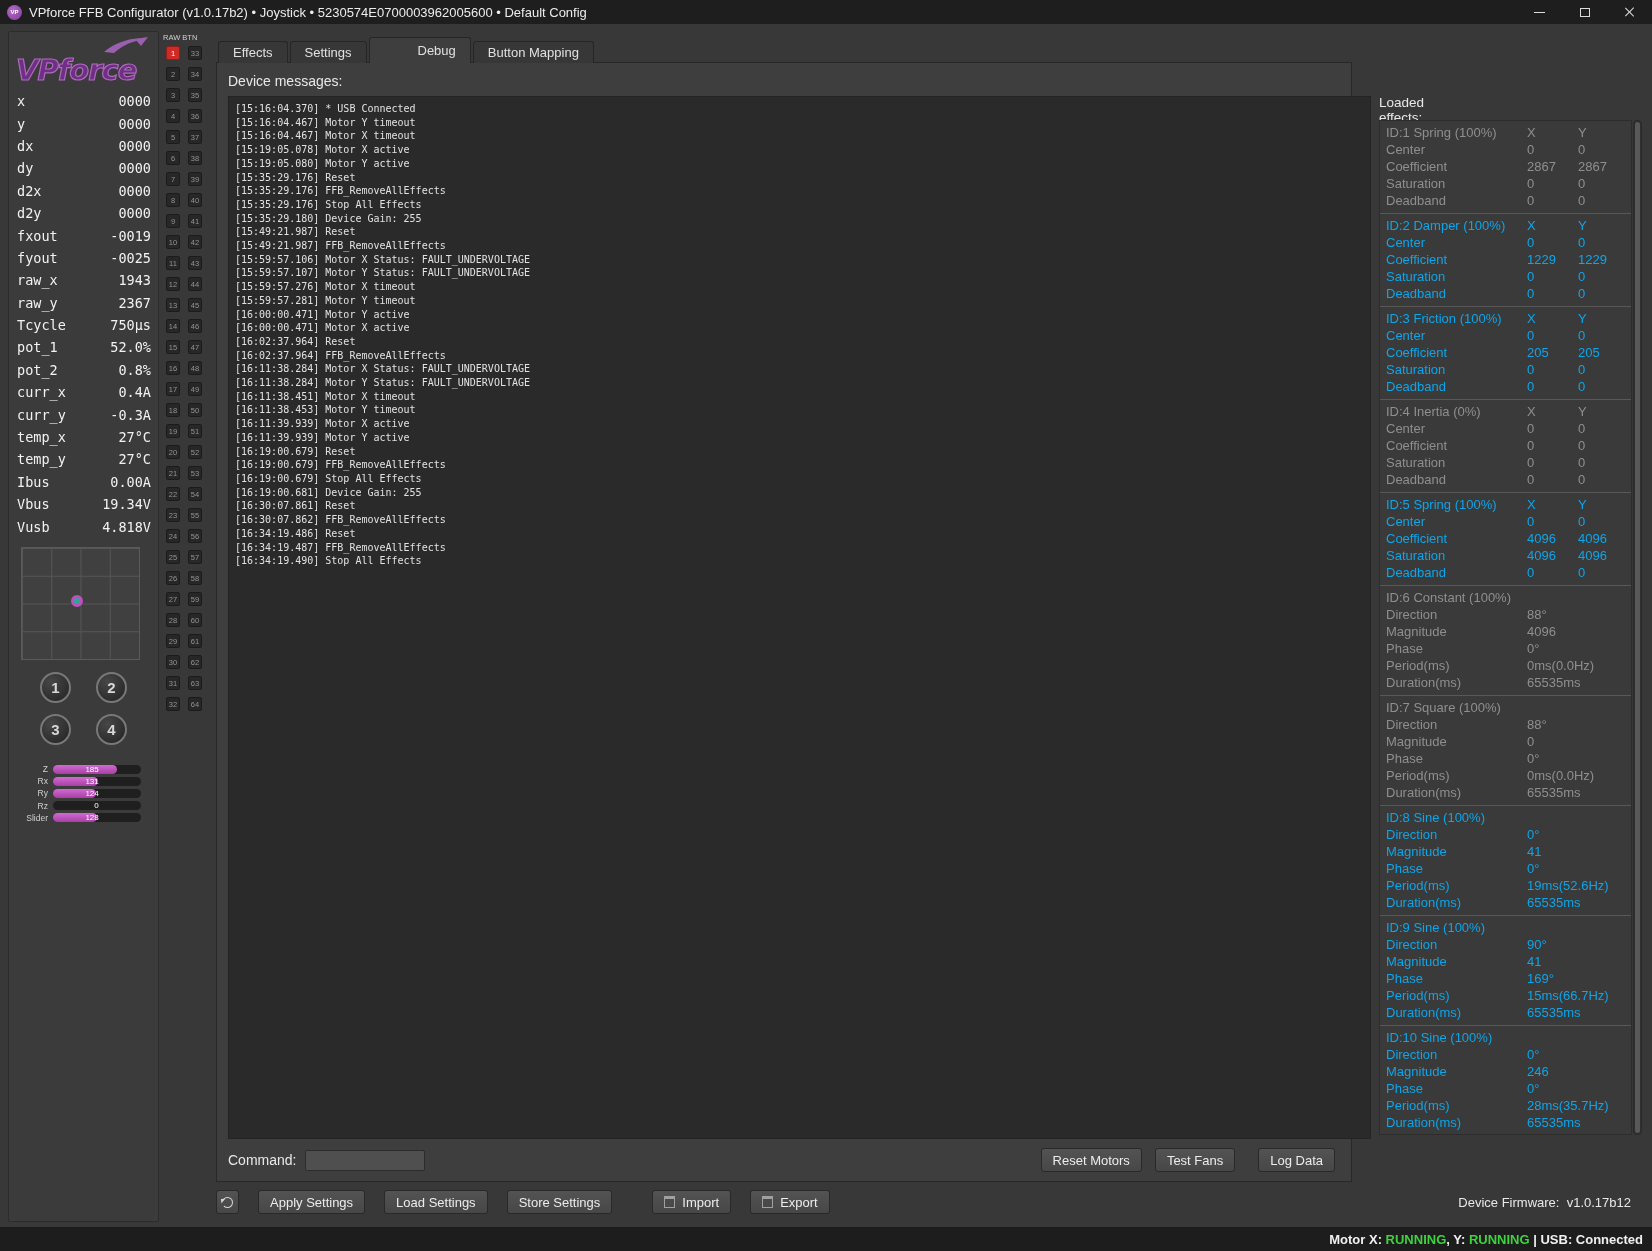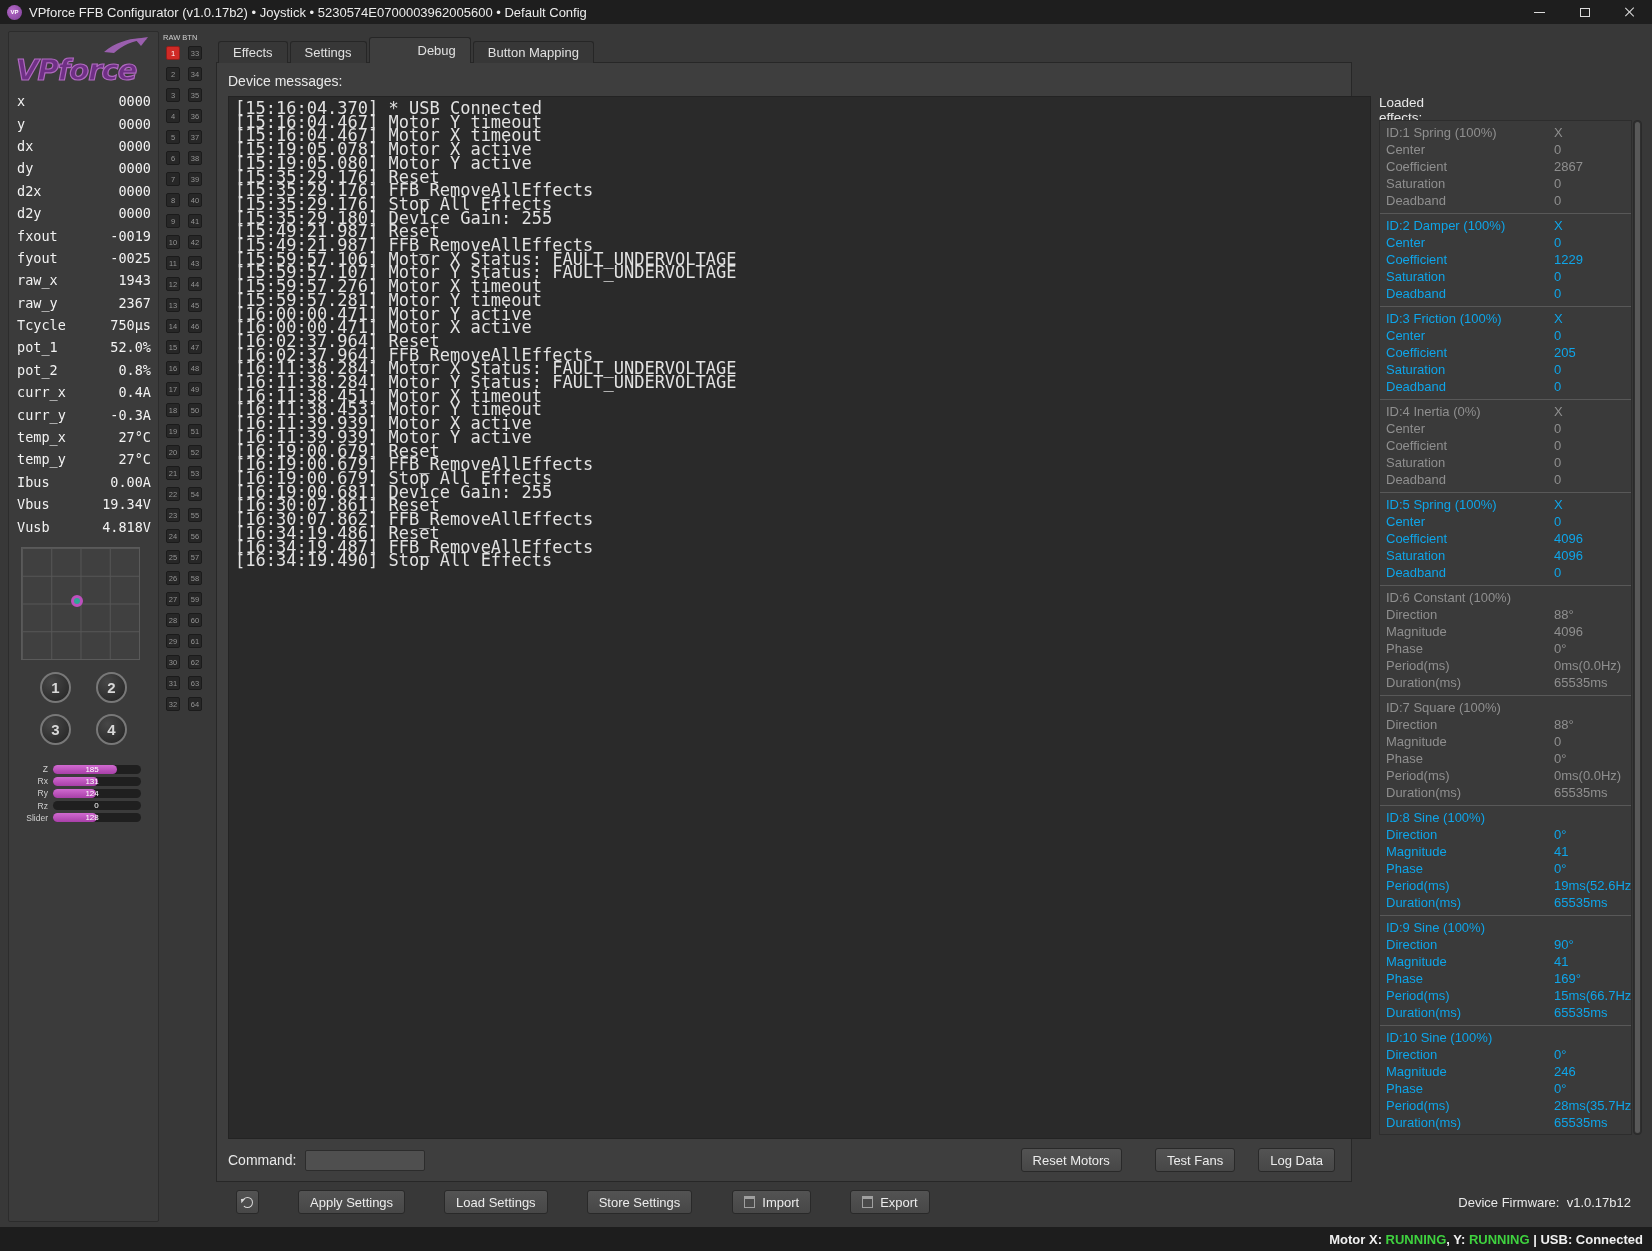--- a/index.html
+++ b/index.html
@@ -62,44 +62,44 @@
   .tab-bar { position:absolute; left:218px; top:37px; height:26px; display:flex; align-items:flex-end; gap:2px; z-index:2; }
   .tab { background:#373737; border:1px solid #262626; border-bottom:none;
     border-top-left-radius:3px; border-top-right-radius:3px; height:22px; padding:0 14px;
     display:inline-flex; align-items:center; font-size:13px; color:#e0e0e0; }
   .tab.active { height:26px; background:#3e3e3e;padding-left:48px; }
   .tab-page { position:absolute; left:216px; top:62px; width:1136px; height:1120px;
     background:#3e3e3e; border:1px solid #272727; z-index:1; }
   .messages-label { position:absolute; left:11px; top:10px; font-size:14px; color:#e8e8e8; }
   .console { position:absolute; left:11px; top:33px; width:1143px; height:1043px;
     background:#2a2a2a; border:1px solid #232323; padding:5px 6px; overflow:hidden;
-    font-family:"DejaVu Sans Mono", monospace; font-size:17px; line-height:13.7px; color:#e2e2e2; }
+    font-family:"DejaVu Sans Mono", monospace; font-size:10px; line-height:13.7px; color:#e2e2e2; }
   .log-line { white-space:pre; }
   
   .effects-title { position:absolute; left:1162px; top:32px; font-size:13.5px; color:#e8e8e8; }
   .effects-list { position:absolute; left:1162px; top:57px; width:253px; height:1015px;
     background:#3a3a3a; border:1px solid #2d2d2d; overflow:hidden; }
   .effects-scrollbar { position:absolute; left:1416px; top:57px; width:9px; height:1015px;
     background:#2f2f2f; border:1px solid #2a2a2a; border-radius:4px; }
   .effects-scroll-handle { position:absolute; left:1px; top:1px; width:5px; height:calc(100% - 2px);
     background:#585858; border-radius:3px; }
   .effect-entry { padding:3px 0 4px 6px; font-size:13px; line-height:17px; color:#0ea5e9;
     background:#3a3a3a; border-bottom:1px solid #585858; }
   .effect-entry.disabled { color:#8f8f8f; }
-  .e-grid-row { display:grid; grid-template-columns:141px 51px auto;gap:27px; }
+  .e-grid-row { display:grid; grid-template-columns:141px 51px auto; }
   .e-title { white-space:nowrap; }
   
   .command-row { position:absolute; left:11px; top:1085px; height:24px; display:flex; align-items:center; }
   .command-label { font-size:14px; color:#e8e8e8; margin-right:9px; }
   .command-input { width:120px; height:21px; background:#4f4f4f; border:1px solid #2c2c2c;
     border-radius:2px; color:#eee; font-size:13px; padding:0 4px; font-family:inherit; }
   .row1-buttons { position:absolute; right:16px; top:1085px; display:flex; gap:13px; }
   .btn { height:24px; background:linear-gradient(#535353,#474747); border:1px solid #292929;
     border-radius:3px; color:#ececec; font-size:13px; padding:0 11px; cursor:default;
-    display:inline-flex; align-items:center; justify-content:center; font-family:inherit;margin-left:20px; }
+    display:inline-flex; align-items:center; justify-content:center; font-family:inherit; }
   .btn-logdata { margin-left:10px; }
   .row2 { position:absolute; left:216px; top:1190px; display:flex; align-items:center; gap:19px; }
   .icon-btn { width:23px; padding:0; }
   .glyph-refresh { width:11px; height:11px; border:1.6px solid #d8d8d8; border-radius:50%;
     border-left-color:transparent; position:relative; display:inline-block; }
   .glyph-refresh::after { content:""; position:absolute; left:-5px; top:-2px;
     border:3px solid transparent; border-right-color:#d8d8d8; transform:rotate(40deg); }
   .gap-before { margin-left:21px; }
   .doc-icon { width:11px; height:12px; border:1px solid #a0a0a0; background:#4a4a4a;
     box-shadow:inset 0 2px 0 #a0a0a0; margin-right:7px; display:inline-block; }

